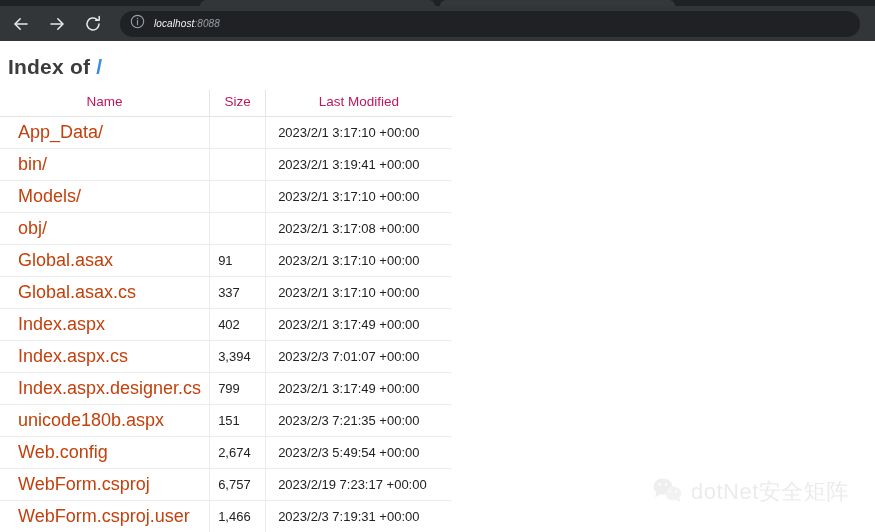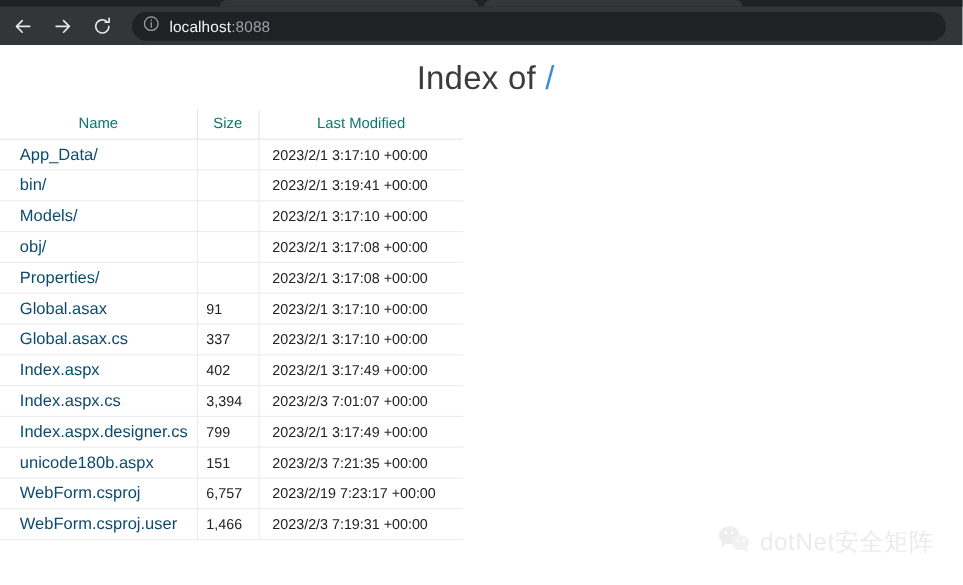--- a/index.html
+++ b/index.html
@@ -74,63 +74,63 @@
     background: #202124;
     border-radius: 13px;
     display: flex;
     align-items: center;
     padding: 0 10px;
     flex: 0 0 auto;
   }
   #info-icon { flex: 0 0 auto; display: block; }
   #omnibox-text {
     margin-left: 9px;
-    font-size: 14px;
+    font-size: 10px;
     letter-spacing: 0.1px;
     white-space: nowrap;
+    font-style: italic;
   }
   #omnibox-host { color: #f1f3f4; }
   #omnibox-port { color: #9aa0a6; }
 
   
   #page {
     position: absolute;
     top: 41px; left: 0;
     width: 875px;
     height: 491px;
     background: #ffffff;
     overflow: hidden;
   }
 
   #page-title {
     margin: 14px 0 0 8px;
-    font-size: 30px;
-    font-weight: 400;
+    font-size: 21px;
+    font-weight: 700;
     color: #3c3c3c;
     letter-spacing: 0.2px;
-    text-align: center;
   }
   #page-title .root-link {
     color: #3b8ede;
     text-decoration: none;
   }
 
   #listing-table {
     margin-top: 11px;
     border-collapse: collapse;
     table-layout: fixed;
     font-size: 13px;
   }
   #listing-table col.c-name { width: 163px; }
   #listing-table col.c-size { width: 56px; }
   #listing-table col.c-date { width: 186px; }
 
   #listing-table th {
     font-weight: normal;
-    color: #0f766e;
+    color: #be185d;
     font-size: 13.5px;
     text-align: center;
     padding: 4px 8px 7px 8px;
     border-bottom: 1px solid #e4e4e4;
     border-right: 1px solid #e4e4e4;
   }
   #listing-table th.c-date-h { border-right: none; }
 
   #listing-table td {
     padding: 5px 8px;
@@ -139,23 +139,23 @@
     border-right: 1px solid #ececec;
     color: #222222;
     white-space: nowrap;
     overflow: hidden;
   }
   #listing-table td.cell-name  { text-align: left;  padding-left: 18px; }
   #listing-table td.cell-size  { padding-right: 10px; }
   #listing-table td.cell-date  { text-align: left;  padding-left: 12px; border-right: none; }
 
   #listing-table td.cell-name a {
-    color: #0c4a6e;
+    color: #c2410c;
     text-decoration: none;
-    font-size: 15px;
+    font-size: 18px;
   }
 
   
   #watermark {
     position: absolute;
     left: 652px;
     top: 436px;
     display: flex;
     align-items: center;
     opacity: 0.5;
@@ -254,25 +254,20 @@
           <td class="cell-name"><a href="#">Models/</a></td>
           <td class="cell-size"></td>
           <td class="cell-date">2023/2/1 3:17:10 +00:00</td>
         </tr>
         <tr>
           <td class="cell-name"><a href="#">obj/</a></td>
           <td class="cell-size"></td>
           <td class="cell-date">2023/2/1 3:17:08 +00:00</td>
         </tr>
         <tr>
-          <td class="cell-name"><a href="#">Properties/</a></td>
-          <td class="cell-size"></td>
-          <td class="cell-date">2023/2/1 3:17:08 +00:00</td>
-        </tr>
-        <tr>
           <td class="cell-name"><a href="#">Global.asax</a></td>
           <td class="cell-size">91</td>
           <td class="cell-date">2023/2/1 3:17:10 +00:00</td>
         </tr>
         <tr>
           <td class="cell-name"><a href="#">Global.asax.cs</a></td>
           <td class="cell-size">337</td>
           <td class="cell-date">2023/2/1 3:17:10 +00:00</td>
         </tr>
         <tr>
@@ -287,20 +282,25 @@
         </tr>
         <tr>
           <td class="cell-name"><a href="#">Index.aspx.designer.cs</a></td>
           <td class="cell-size">799</td>
           <td class="cell-date">2023/2/1 3:17:49 +00:00</td>
         </tr>
         <tr>
           <td class="cell-name"><a href="#">unicode180b.aspx</a></td>
           <td class="cell-size">151</td>
           <td class="cell-date">2023/2/3 7:21:35 +00:00</td>
+        </tr>
+        <tr>
+          <td class="cell-name"><a href="#">Web.config</a></td>
+          <td class="cell-size">2,674</td>
+          <td class="cell-date">2023/2/3 5:49:54 +00:00</td>
         </tr>
         <tr>
           <td class="cell-name"><a href="#">WebForm.csproj</a></td>
           <td class="cell-size">6,757</td>
           <td class="cell-date">2023/2/19 7:23:17 +00:00</td>
         </tr>
         <tr>
           <td class="cell-name"><a href="#">WebForm.csproj.user</a></td>
           <td class="cell-size">1,466</td>
           <td class="cell-date">2023/2/3 7:19:31 +00:00</td>

